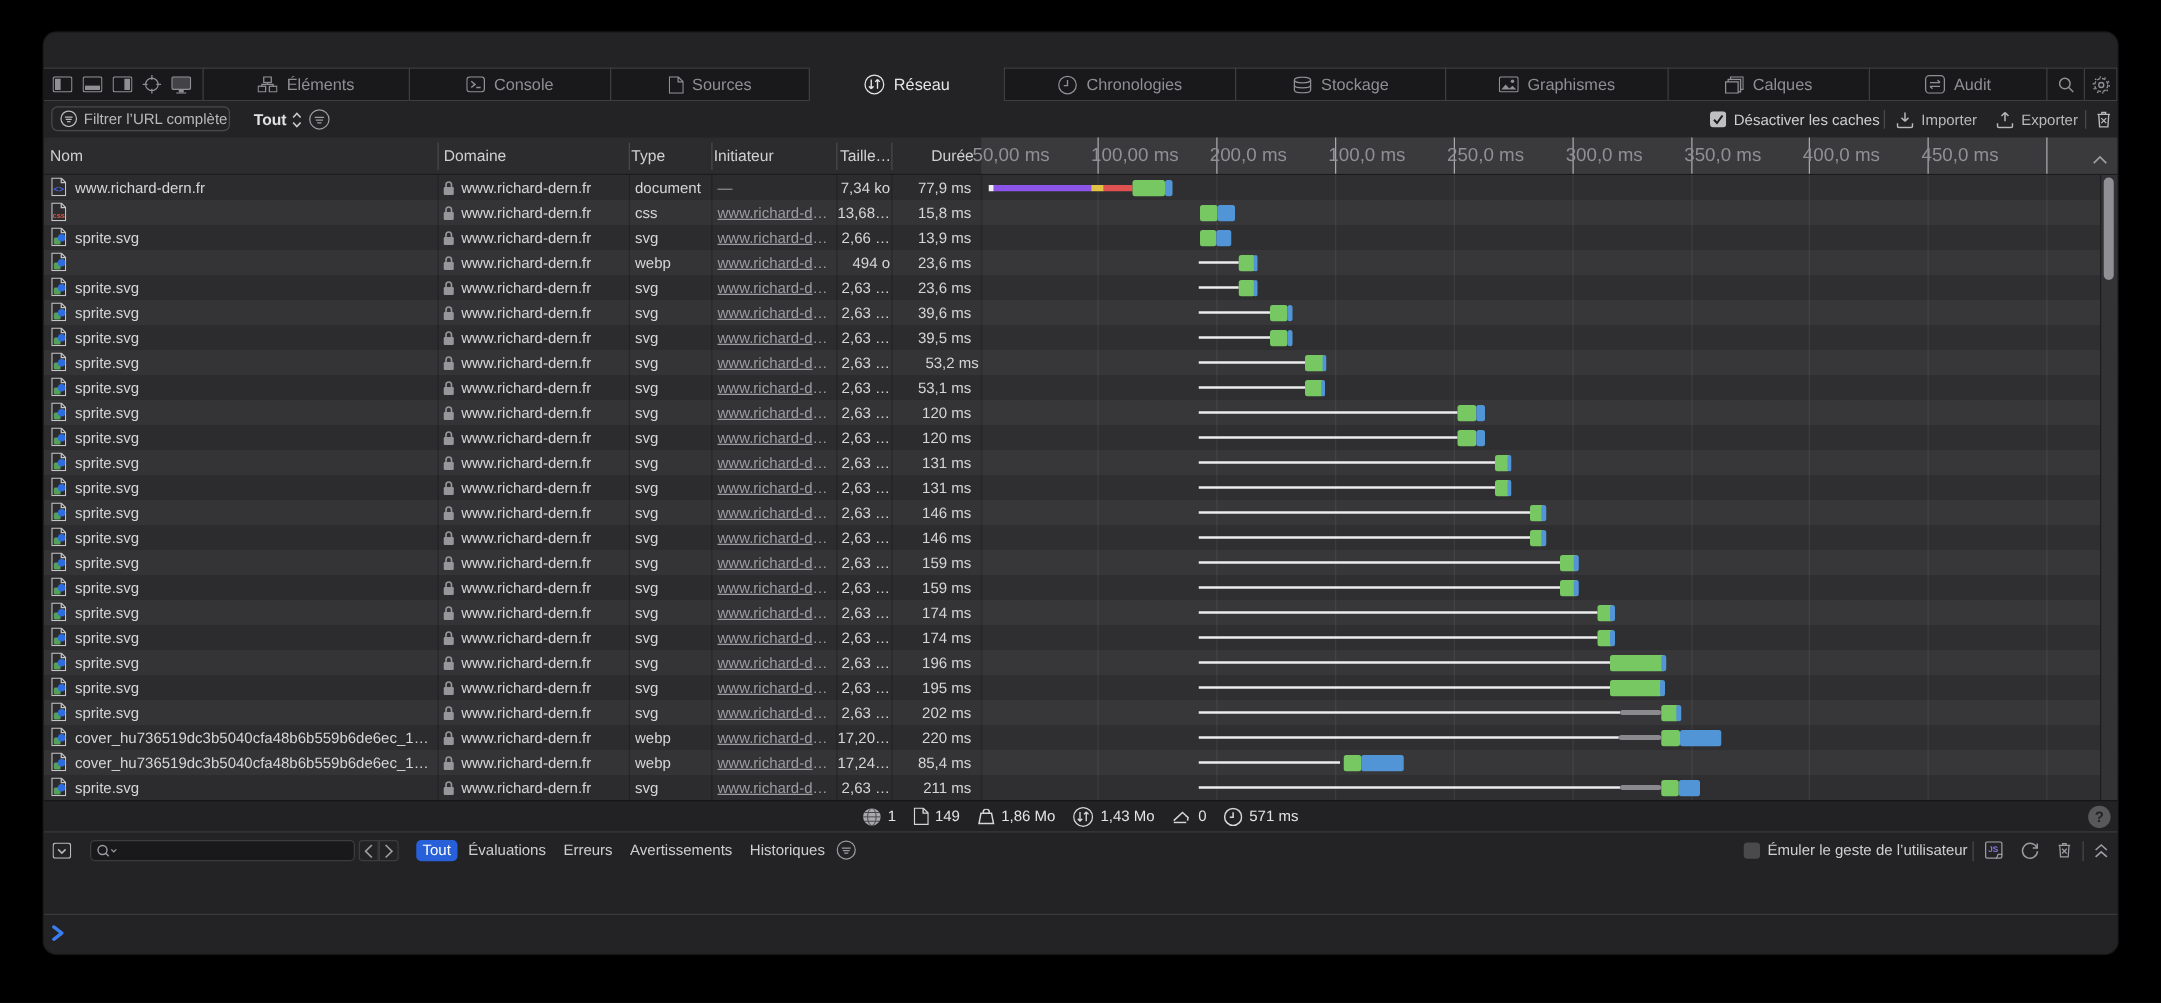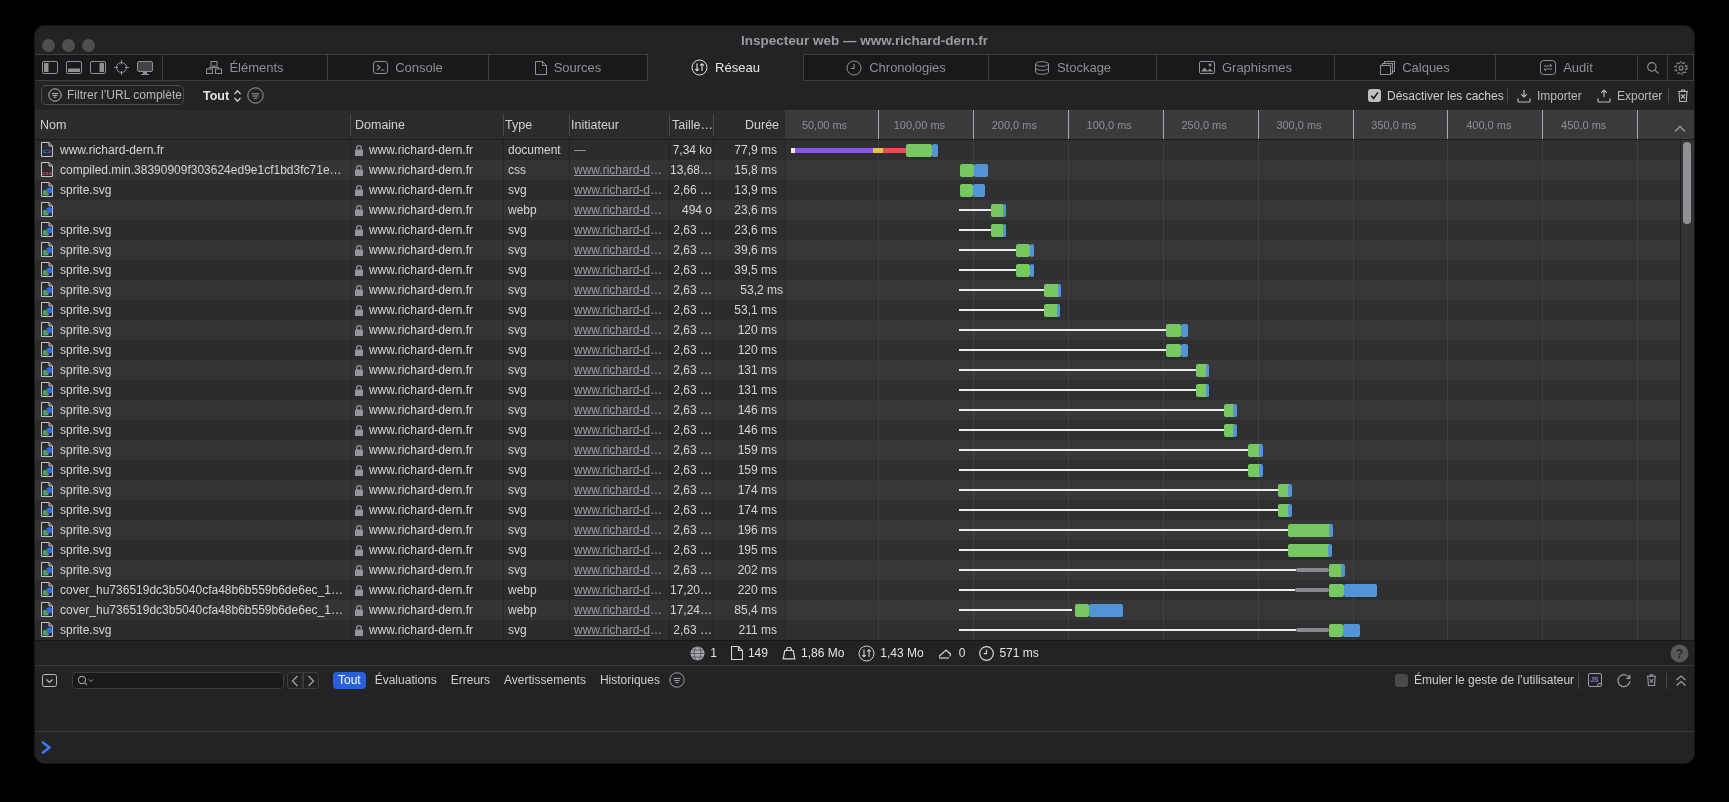--- a/index.html
+++ b/index.html
@@ -10,43 +10,37 @@
 .tabbar{position:absolute;left:0;top:28px;width:100%;height:27px;background:#232325}
 .tab{position:absolute;top:0;height:100%;background:#19191b;border-top:1px solid #3e3e40;border-bottom:1px solid #3e3e40;border-left:1px solid #3e3e40;display:flex;align-items:center;justify-content:center;gap:7px;color:#8f8f94;font-size:13px}
 .tab.sel{background:#232325;border-top:none;border-bottom:none;color:#e6e6e8}
 .tab.last{border-right:1px solid #3e3e40}
 .filterbar{position:absolute;left:0;top:55px;width:100%;height:29px;background:#232325}
 .fbtn{position:absolute;left:6px;top:4px;width:143px;height:20px;border:1px solid #4a4a4c;border-radius:5px;color:#b9b9bc;font-size:12px;display:flex;align-items:center;gap:5px;padding-left:6px}
 .thead{position:absolute;left:0;top:84px;width:100%;height:30px;background:#2c2c2e;border-bottom:1px solid #1c1c1e}
 .tlhead{position:absolute;left:750px;top:0;right:0;height:100%;background:#3a3a3c}
 .hcell{position:absolute;top:0;height:100%;line-height:30px;color:#d0d0d3;font-size:12.5px}
 .tick{position:absolute;top:0;width:1px;height:29px;background:#a9a9ad}
-.ticklab{position:absolute;top:0;height:100%;line-height:30px;color:#8f8f94;font-size:11px;text-align:center}
+.ticklab{position:absolute;top:0;height:100%;line-height:30px;color:#8f8f94;font-size:15px;text-align:left}
 .rows{position:absolute;left:0;top:114px;width:100%;height:500px;background:repeating-linear-gradient(to bottom,#2c2c2e 0,#2c2c2e 20px,#343437 20px,#343437 40px)}
 .row{position:absolute;left:0;width:100%;height:20px;font-size:12px;color:#d6d6d8}
 .rt{position:absolute;top:0;height:100%;line-height:20px;white-space:nowrap}
 .rr{position:absolute;top:0;height:100%;line-height:20px;white-space:nowrap;text-align:right}
 .lnk{color:#9d9da1;text-decoration:underline}
 .colsep{position:absolute;top:0;width:1px;height:100%;background:rgba(0,0,0,0.22)}
 .gline{position:absolute;top:0;width:1px;height:100%;background:rgba(255,255,255,0.062)}
 .statusbar{position:absolute;left:0;top:614px;width:100%;height:25px;background:#222224;border-top:1px solid #161618;color:#e3e3e5;font-size:12px}
 .sgroup{position:absolute;top:0;width:100%;height:100%;display:flex;align-items:center;justify-content:center;gap:14px}
 .sitem{display:flex;align-items:center;gap:5px}
 .cbar{position:absolute;left:0;top:639px;width:100%;height:29px;background:#232325;border-top:1px solid #3a3a3c;font-size:12px;color:#cfcfd2}
 .cmsg{position:absolute;left:0;top:668px;width:100%;height:37px;background:#29292b;border-top:1px solid #101012;color:#9a9a9e;font-size:12.5px;text-align:center;line-height:46px}
 .prompt{position:absolute;left:0;top:705px;width:100%;bottom:0;background:#232325;border-top:1px solid #3a3a3c}
 .pill{display:inline-block;height:17px;line-height:17px;border-radius:4px;padding:0 5px;font-size:12px}
 </style></head><body>
 <div class="win">
-    <div class="titlebar">
-      <div class="tl" style="left:7px"></div>
-      <div class="tl" style="left:27px"></div>
-      <div class="tl" style="left:47px"></div>
-      <div class="title">Inspecteur web — www.richard-dern.fr</div>
-    </div>
     <div class="tabbar">
       <div class="abs" style="left:0;top:0;width:127px;height:100%;background:#19191b;border-top:1px solid #3e3e40;border-bottom:1px solid #3e3e40;display:flex;align-items:center;gap:8px;padding-left:7px">
         <svg width="16" height="13" viewBox="0 0 16 13" style="">
           <rect x="0.5" y="0.5" width="15" height="12" rx="1.5" fill="none" stroke="#8f8f94"></rect>
           <rect x="2" y="2" width="4.5" height="9" fill="#8f8f94"></rect>
         </svg>
         <svg width="16" height="13" viewBox="0 0 16 13" style="">
           <rect x="0.5" y="0.5" width="15" height="12" rx="1.5" fill="none" stroke="#8f8f94"></rect>
           <rect x="2" y="7.5" width="12" height="3.5" fill="#8f8f94"></rect>
         </svg>
@@ -265,21 +259,20 @@
         <div class="abs" style="left:848px;top:7.5px;width:23px;height:5px;background:#e05151"></div>
         <div class="abs" style="left:871px;top:3.5px;width:26px;height:13px;background:#77c763;border-radius:2px"></div>
         <div class="abs" style="left:897px;top:3.5px;width:6px;height:13px;background:#5295d6;border-radius:2px"></div>
       </div>
       <div class="row" style="top:20px">
         <div class="abs" style="left:6px;top:2px"><svg width="12" height="15" viewBox="0 0 12 15" style="">
             <path d="M0.5 0.5h7.5l3.5 3.5v10.5h-11z" fill="#2c2c2e" stroke="#c6c6c8"></path>
             <path d="M8 0.5V4h3.5" fill="none" stroke="#c6c6c8"></path>
             <text x="6" y="12.5" font-size="6" fill="#d8544c" text-anchor="middle" font-weight="bold" font-family="Liberation Sans">css</text>
           </svg></div>
-        <div class="rt" style="left:25px">compiled.min.38390909f303624ed9e1cf1bd3fc71e…</div>
         <div class="abs" style="left:319px;top:4px"><svg width="10" height="13" viewBox="0 0 10 13" style="">
             <rect x="1" y="5.5" width="8" height="6.5" rx="1" fill="#97979b"></rect>
             <path d="M2.8 5.5V3.8a2.2 2.2 0 0 1 4.4 0v1.7" fill="none" stroke="#97979b" stroke-width="1.3"></path>
           </svg></div>
         <div class="rt" style="left:334px">www.richard-dern.fr</div>
         <div class="rt" style="left:473px">css</div>
         <div class="rt" style="left:539px"><span class="lnk">www.richard-d</span><span style="color:#9d9da1">…</span></div>
         <div class="rr" style="left:597px;width:80px">13,68…</div>
         <div class="rr" style="left:662px;width:80px">15,8 ms</div>
         <div class="abs" style="left:925px;top:3.5px;width:14px;height:13px;background:#77c763;border-radius:2px"></div>

